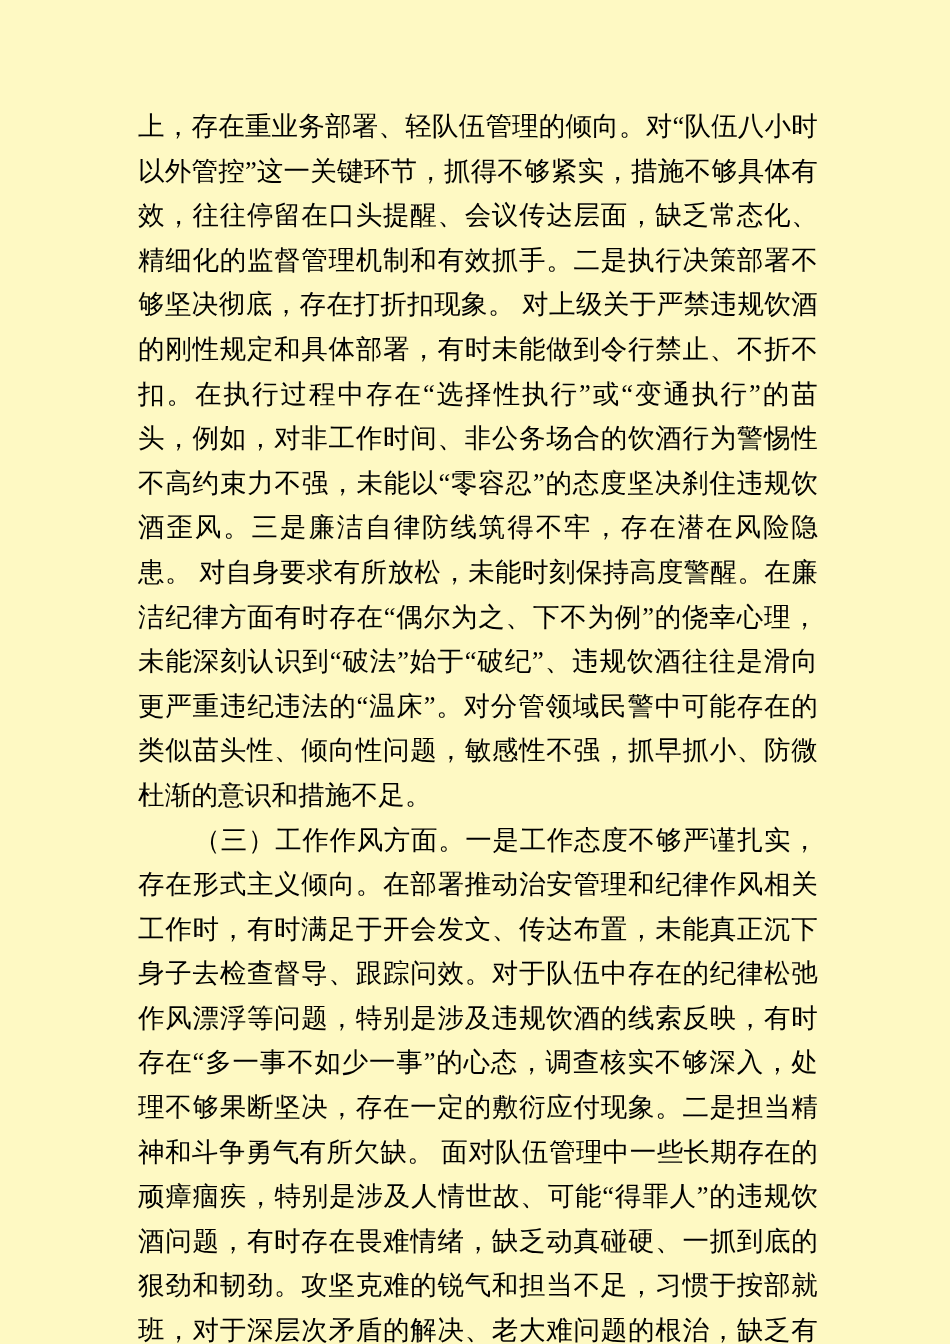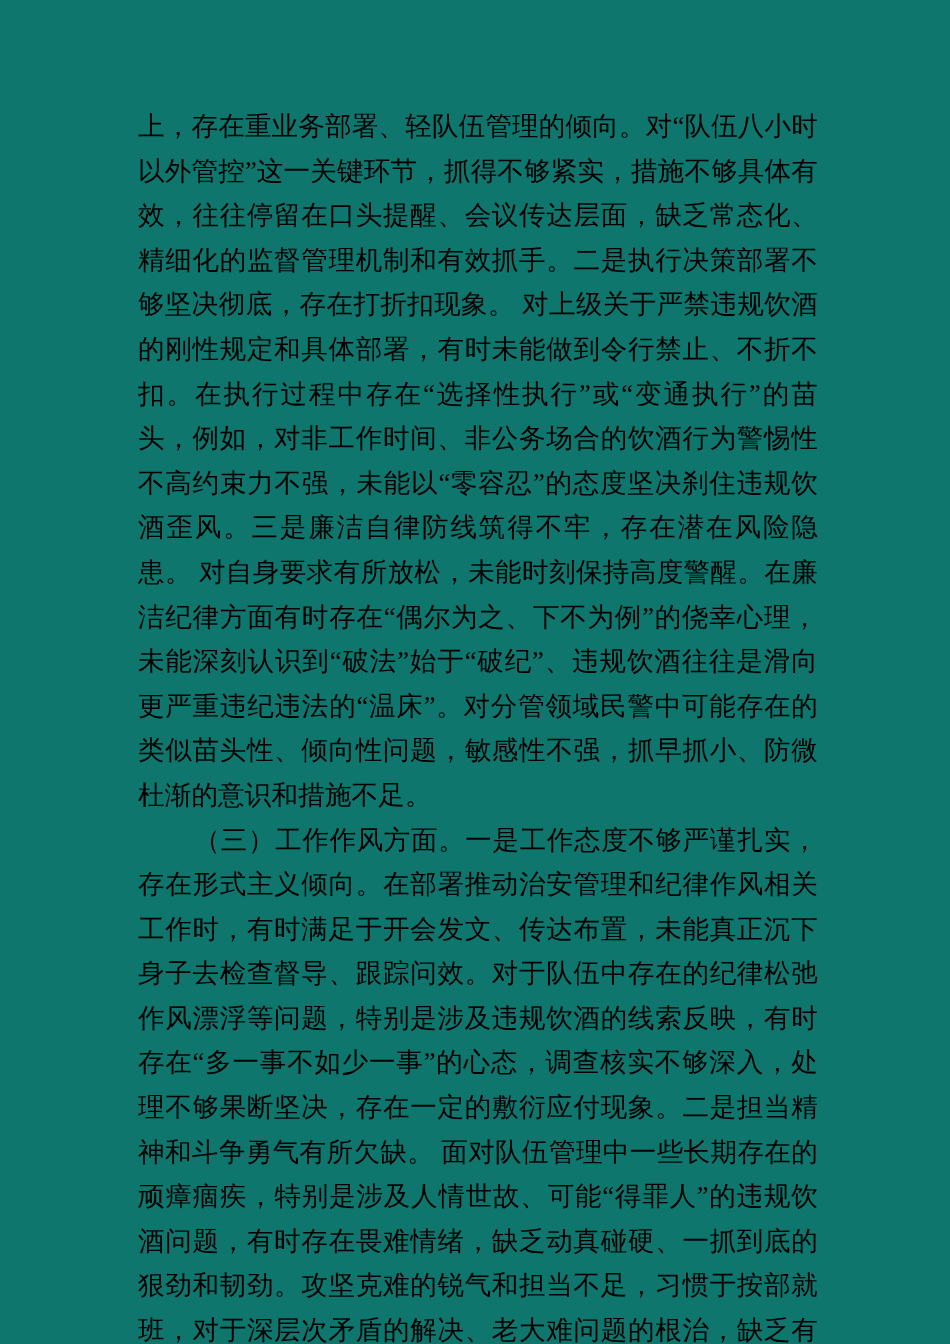--- a/index.html
+++ b/index.html
@@ -4,21 +4,21 @@
 <style>
   html, body {
     margin: 0;
     padding: 0;
     background: #ffffff;
   }
   .page {
     position: relative;
     width: 950px;
     height: 1344px;
-    background: #0f766e;
+    background: #fef9c3;
     box-sizing: border-box;
     overflow: hidden;
   }
   .content {
     position: absolute;
     left: 138px;
     top: 104px;
     width: 680px;
   }
   .para {

